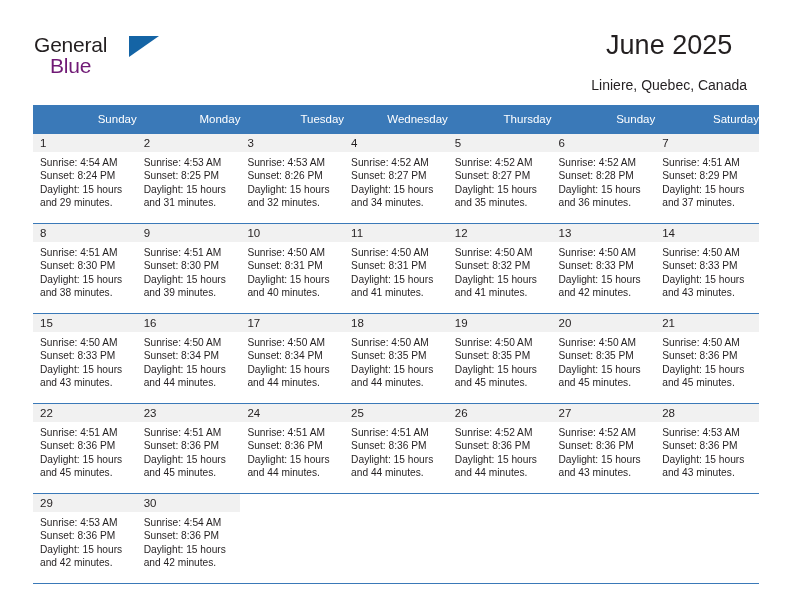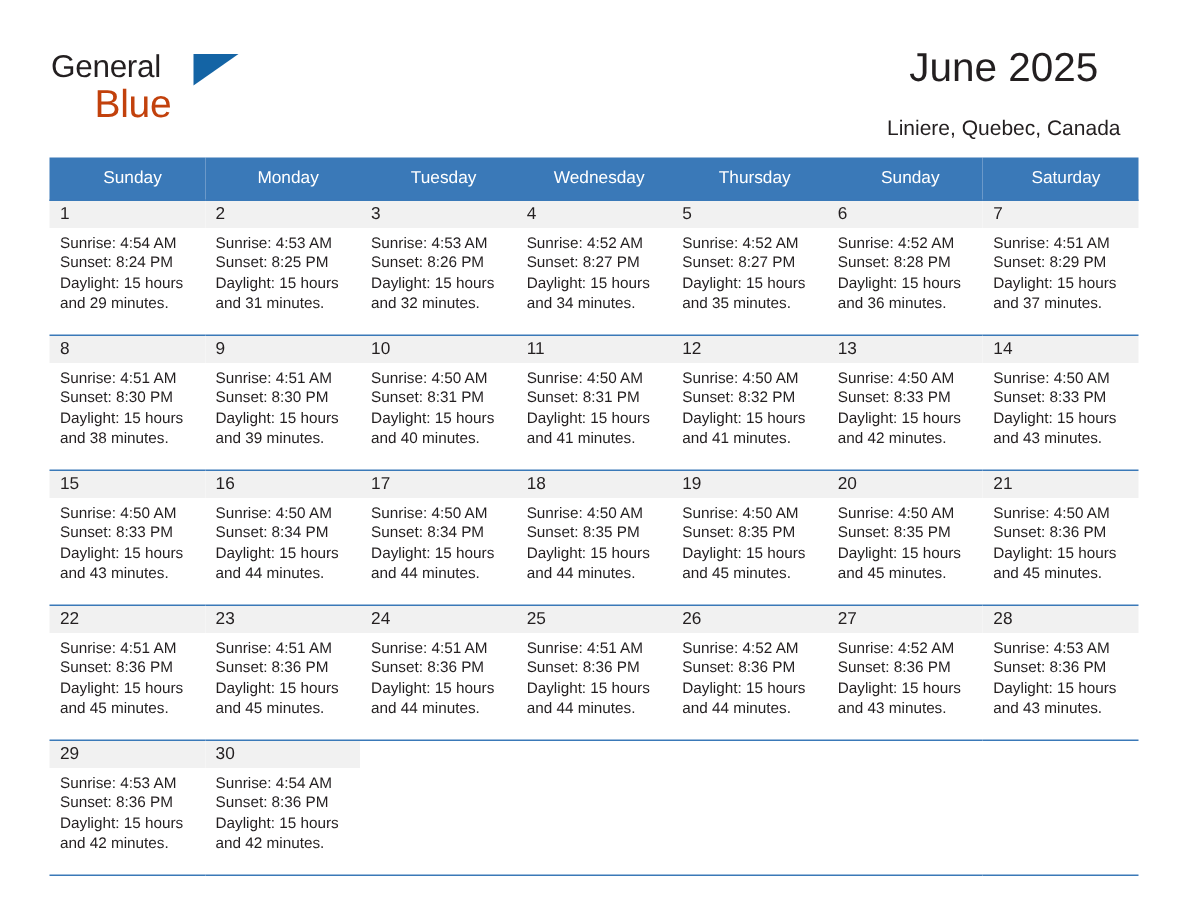--- a/index.html
+++ b/index.html
@@ -41,25 +41,25 @@
     position: absolute;
     left: 1px;
     top: 0px;
     font-size: 21px;
     letter-spacing: -0.2px;
     color: #231f20;
     font-family: "Liberation Sans", sans-serif;
   }
   .brand-blue {
     position: absolute;
-    left: 30px;
+    left: 17px;
     top: 21px;
-    font-size: 26px;
+    font-size: 21px;
     letter-spacing: -0.2px;
-    color: #c2410c;
+    color: #701a75;
     font-family: "Liberation Sans", sans-serif;
   }
   .brand-triangle {
     position: absolute;
     left: 96px;
     top: 3px;
     width: 0;
     height: 0;
     border-left: 30px solid #1464a5;
     border-bottom: 21px solid transparent;
@@ -95,21 +95,21 @@
     border-collapse: collapse;
     table-layout: fixed;
   }
   .calendar col { width: 103.71px; }
 
   .weekday-row th {
     background: #3a79b8;
     color: #ffffff;
     font-size: 11.5px;
     font-weight: normal;
-    text-align: center;
+    text-align: right;
     padding: 5px 0 5px 7px;
     height: 18px;
     vertical-align: middle;
     border: none;
   }
 
   .week-row td {
     padding: 0;
     vertical-align: top;
     border-top: 1px solid #3a79b8;

